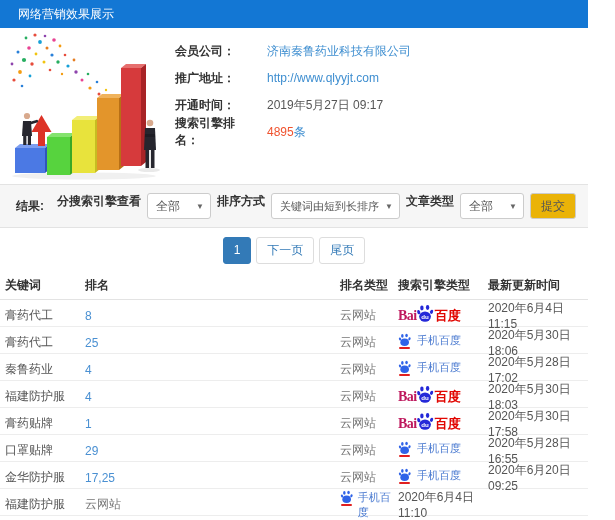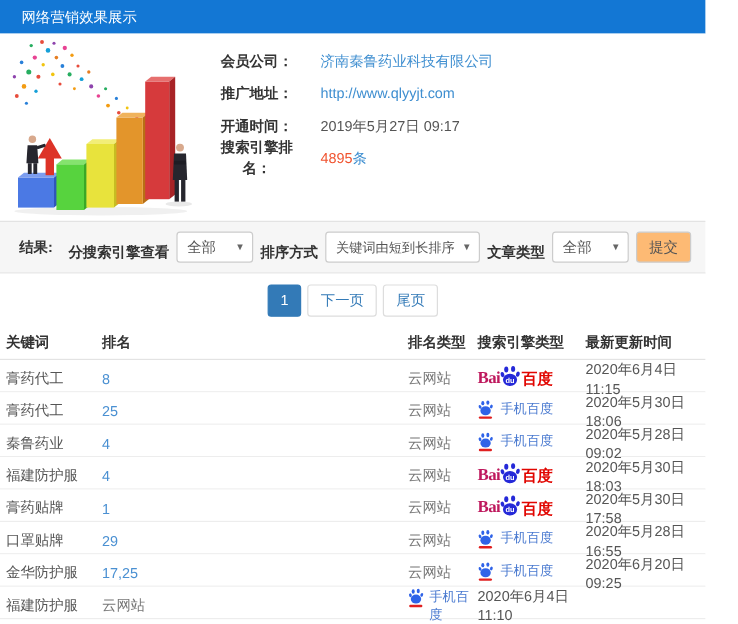--- a/index.html
+++ b/index.html
@@ -16,47 +16,47 @@
   .topbar {
     height: 28px; background: #1377d4; color: #fff;
     line-height: 28px; padding-left: 18px; font-size: 12px;
   }
   
   .top-section { display: flex; height: 156px; background: #fff; }
   .illustration { width: 175px; height: 156px; position: relative; }
   .illustration svg { position: absolute; left: 2px; top: 2px; }
   .info-list { flex: 1; padding-top: 10px; }
   .info-row { display: flex; align-items: center; height: 26px; margin-bottom: 1px; }
-  .info-label { width: 78px; text-align: center; color: #333; font-weight: 700; }
+  .info-label { width: 78px; text-align: left; color: #333; font-weight: 700; }
   .info-value { margin-left: 14px; color: #555; }
   .link { color: #3e8ed0; text-decoration: none; cursor: pointer; }
   .hl-num { color: #f0532f; }
   
   .filter-bar {
     height: 44px; background: #f6f6f6;
     border-top: 1px solid #e3e3e3; border-bottom: 1px solid #e3e3e3;
     display: flex; align-items: center; padding: 0 12px 0 16px;
   }
   .filter-section-label { font-weight: 700; color: #333; }
-  .filter-group { margin-left: auto; display: flex; align-items: flex-end; gap: 6px; }
+  .filter-group { margin-left: auto; display: flex; align-items: flex-start; gap: 6px; }
   .filter-label { font-weight: 700; color: #333; white-space: nowrap; }
   .select-box {
     position: relative; height: 26px; background: #fff;
     border: 1px solid #ccc; border-radius: 3px;
     display: inline-flex; align-items: center;
     padding: 0 20px 0 8px; color: #555; cursor: pointer; white-space: nowrap;
   }
   .select-box .caret {
     position: absolute; right: 6px; top: 50%; transform: translateY(-50%);
     font-size: 8px; color: #666;
   }
   .sel-narrow { min-width: 64px; }
   .sel-sort { font-size: 11px; }
   .btn-submit {
-    height: 26px; padding: 0 10px; background: #fdba74;
+    height: 26px; padding: 0 10px; background: #eab308;
     border: 1px solid #ccc; border-radius: 3px; color: #555;
     font-size: 12px; cursor: pointer; font-family: "Liberation Sans", sans-serif;
   }
   
   .pagination { height: 44px; display: flex; align-items: center; justify-content: center; gap: 5px; background:#fff; }
   .page-btn {
     min-width: 28px; height: 27px; padding: 0 10px;
     border: 1px solid #ddd; border-radius: 3px; background: #fff;
     color: #337ab7; font-size: 12px; display: inline-flex;
     align-items: center; justify-content: center; cursor: pointer;
@@ -304,21 +304,21 @@
               <ellipse cx="12.2" cy="3.6" rx="1.8" ry="2.6" fill="#2f63e8"></ellipse>
               <ellipse cx="2.9" cy="8.6" rx="1.6" ry="2.3" fill="#2f63e8" transform="rotate(-18 2.9 8.6)"></ellipse>
               <ellipse cx="16.4" cy="8.2" rx="1.6" ry="2.3" fill="#2f63e8" transform="rotate(18 16.4 8.2)"></ellipse>
               <ellipse cx="9.5" cy="13.2" rx="6.2" ry="5.4" fill="#2f63e8"></ellipse>
             </svg>
             <span class="underbar"></span>
           </span>
           <span class="m-label">手机百度</span>
         </span>
       </span>
-      <span class="cell-date">2020年5月28日 09:02</span>
+      <span class="cell-date">2020年5月28日 17:02</span>
     </div>
 
     <div class="grid-row trow">
       <span class="cell-keyword">福建防护服</span>
       <span class="cell-rank">4</span>
       <span class="cell-ranktype">云网站</span>
       <span>
         <span class="baidu-pc">
           <span class="bai">Bai</span>
           <svg width="19" height="19" viewBox="0 0 20 20">

